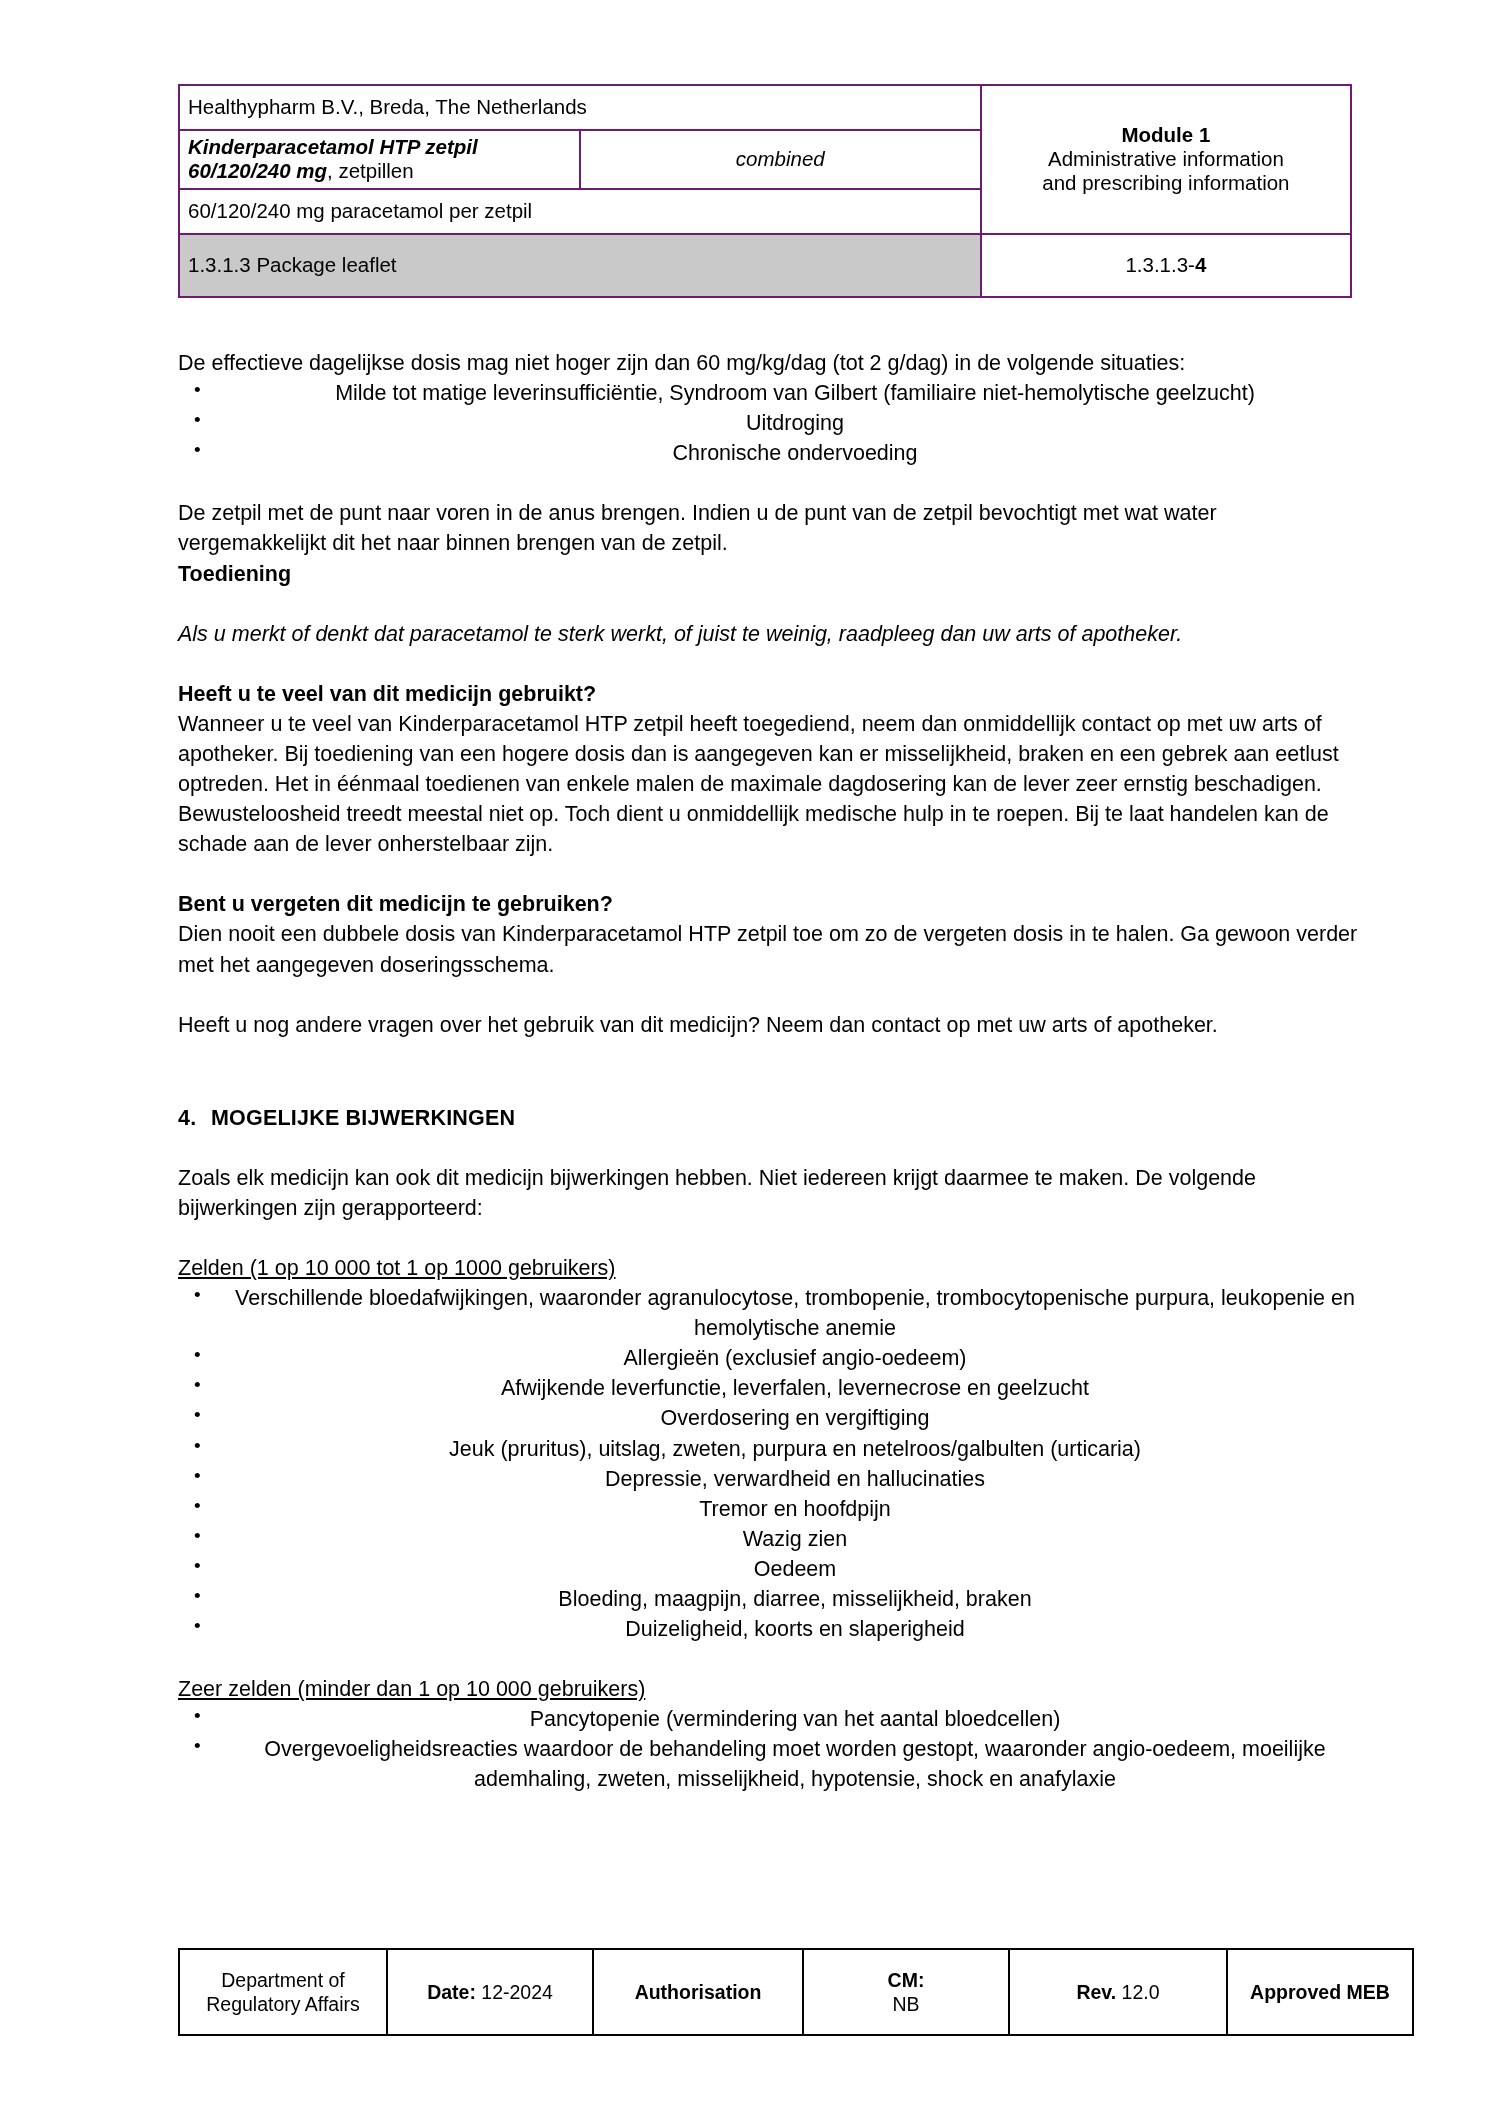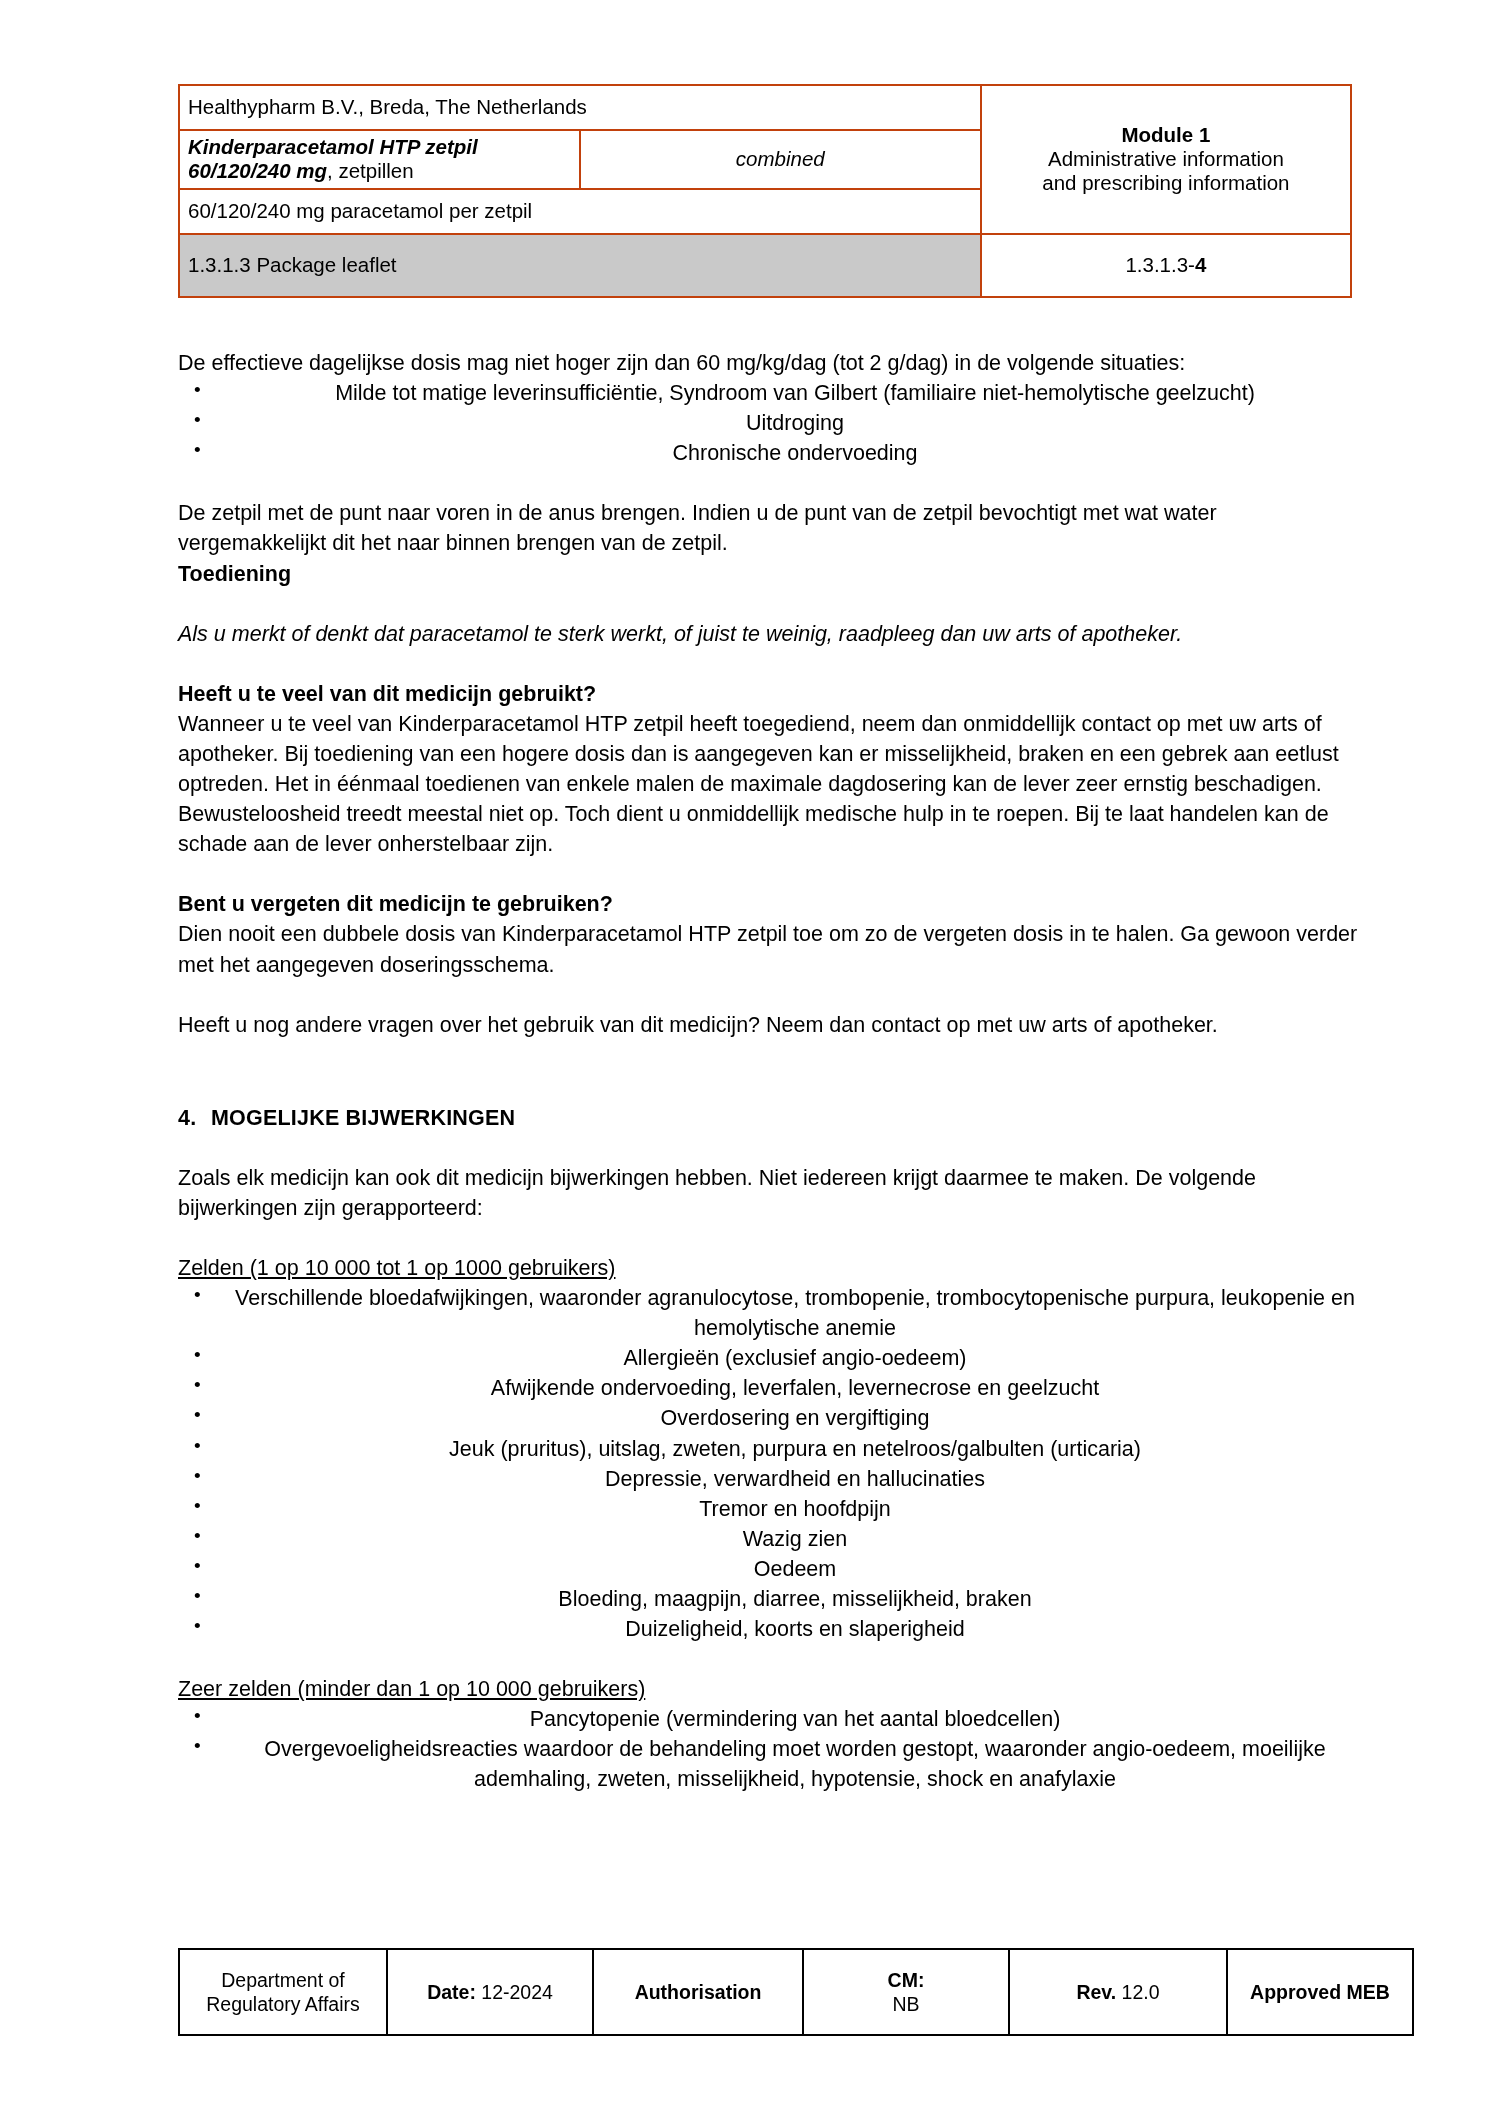--- a/index.html
+++ b/index.html
@@ -24,21 +24,21 @@
   
   .header-table {
     position: absolute;
     left: 178px;
     top: 84px;
     width: 1174px;
     border-collapse: collapse;
     table-layout: fixed;
   }
   .header-table td {
-    border: 2px solid #c2410c;
+    border: 2px solid #701a75;
     padding: 4px 8px 5px 8px;
     font-size: 20.5px;
     line-height: 1.18;
     vertical-align: middle;
   }
   .col-a { width: 714px; }
   .col-b { width: 140px; }
   .col-c { width: 320px; }
 
   .cell-company { height: 34px; }
@@ -228,21 +228,21 @@
     <div class="spacer-md"></div>
 
     <p class="para">Zoals elk medicijn kan ook dit medicijn bijwerkingen hebben. Niet iedereen krijgt daarmee te maken. De volgende bijwerkingen zijn gerapporteerd:</p>
 
     <div class="spacer-md"></div>
 
     <p class="para underline">Zelden (1 op 10 000 tot 1 op 1000 gebruikers)</p>
     <ul class="bullets">
       <li>Verschillende bloedafwijkingen, waaronder agranulocytose, trombopenie, trombocytopenische purpura, leukopenie en hemolytische anemie</li>
       <li>Allergieën (exclusief angio-oedeem)</li>
-      <li>Afwijkende ondervoeding, leverfalen, levernecrose en geelzucht</li>
+      <li>Afwijkende leverfunctie, leverfalen, levernecrose en geelzucht</li>
       <li>Overdosering en vergiftiging</li>
       <li>Jeuk (pruritus), uitslag, zweten, purpura en netelroos/galbulten (urticaria)</li>
       <li>Depressie, verwardheid en hallucinaties</li>
       <li>Tremor en hoofdpijn</li>
       <li>Wazig zien</li>
       <li>Oedeem</li>
       <li>Bloeding, maagpijn, diarree, misselijkheid, braken</li>
       <li>Duizeligheid, koorts en slaperigheid</li>
     </ul>
 

